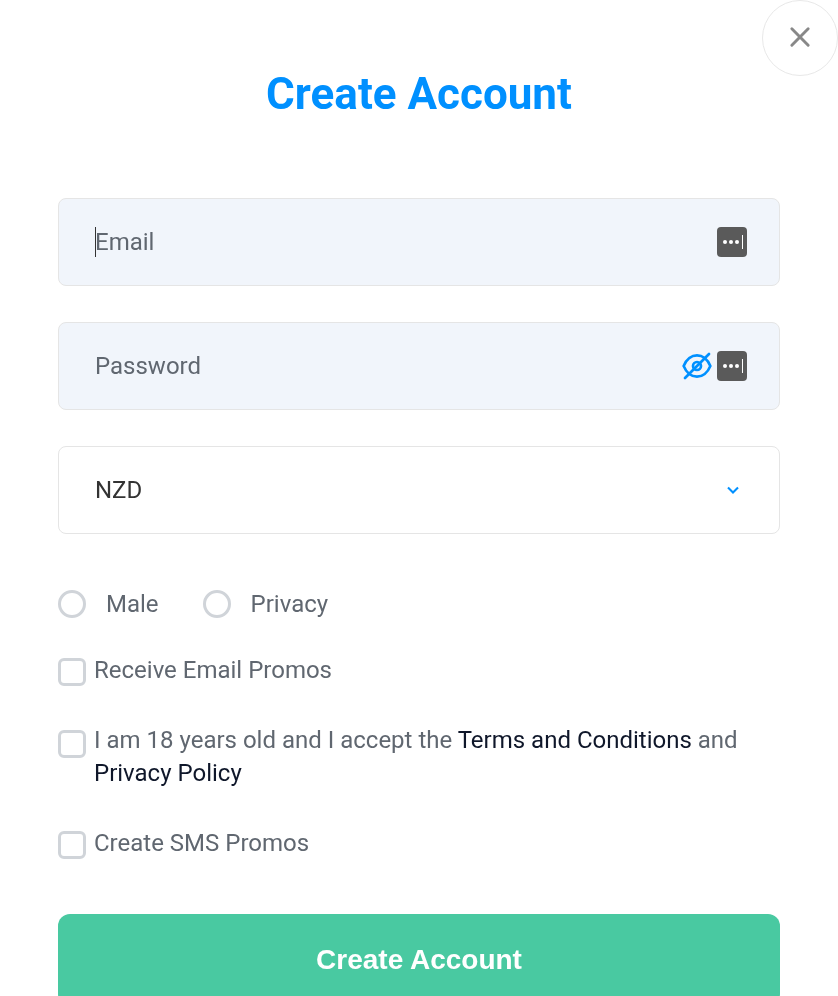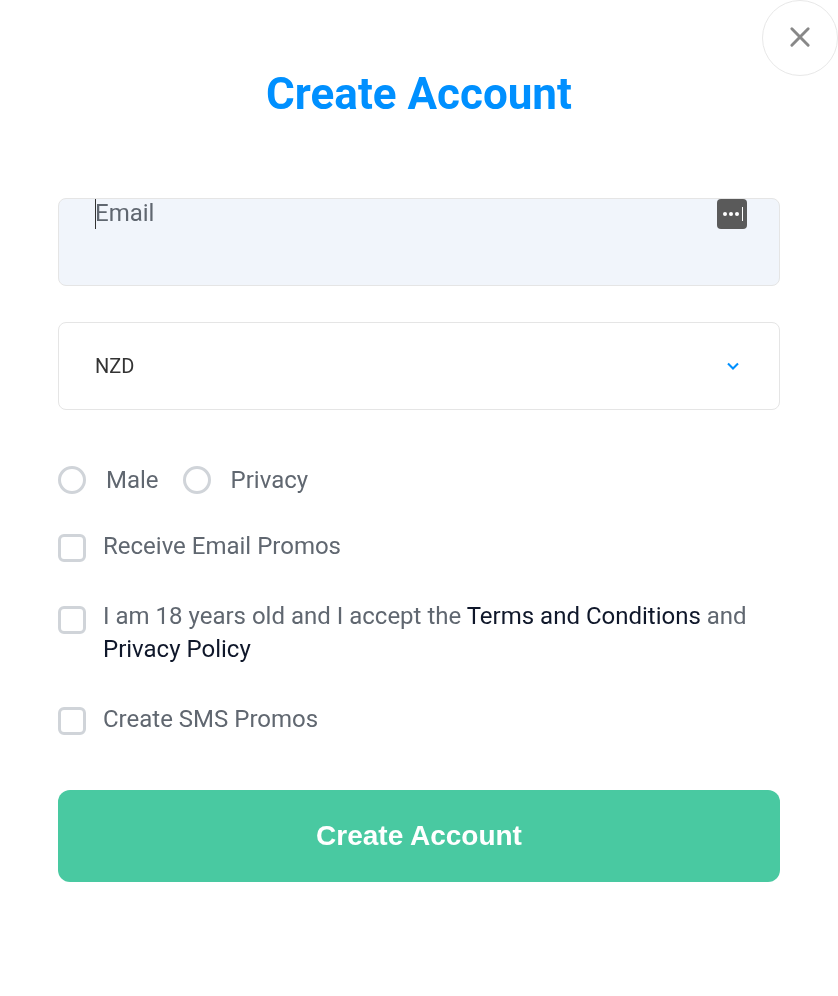--- a/index.html
+++ b/index.html
@@ -44,20 +44,21 @@
       font-weight: 700;
       margin-bottom: 78px;
     }
     .input-field {
       position: relative;
       background: #f1f5fb;
       border: 1px solid #e5e5e5;
       border-radius: 8px;
       height: 88px;
       display: flex;
+      align-items: center;
       padding: 0 32px;
       margin-bottom: 36px;
     }
     .input-field input {
       flex: 1;
       border: none;
       background: transparent;
       font-size: 24px;
       color: #333;
       outline: none;
@@ -115,35 +116,35 @@
       border-radius: 8px;
       height: 88px;
       display: flex;
       align-items: center;
       justify-content: space-between;
       padding: 0 36px;
       margin-bottom: 56px;
       cursor: pointer;
     }
     .select-value {
-      font-size: 20px;
+      font-size: 24px;
       color: #333;
     }
     .chevron {
       width: 20px;
       height: 20px;
     }
     .chevron svg {
       stroke: #0090ff;
       stroke-width: 2.5;
       fill: none;
     }
     .radio-group {
       display: flex;
-      gap: 24px;
+      gap: 44px;
       margin-bottom: 36px;
     }
     .radio-item {
       display: flex;
       align-items: center;
       gap: 20px;
       cursor: pointer;
     }
     .radio-circle {
       width: 28px;
@@ -151,21 +152,21 @@
       border: 3px solid #d0d4d9;
       border-radius: 50%;
     }
     .radio-label {
       font-size: 24px;
       color: #606770;
     }
     .checkbox-item {
       display: flex;
       align-items: flex-start;
-      gap: 17px;
+      gap: 8px;
       margin-bottom: 36px;
       cursor: pointer;
     }
     .checkbox-item.align-center {
       align-items: center;
     }
     .checkbox-square {
       width: 28px;
       height: 28px;
       border: 3px solid #d0d4d9;
@@ -216,20 +217,41 @@
     <div class="dots-icon">
       <div class="dots-inner">
         <span class="dot"></span>
           <span class="dot"></span>
           <span class="dot"></span>
           <span class="cursor-blink"></span>
       </div>
     </div>
   </div>
 
+  <div class="input-field">
+    <span class="floating-label">Password</span>
+    <input type="password" value="" style="">
+    <div class="right-icons">
+      <span class="eye-icon">
+        <svg viewBox="0 0 24 24" fill="none">
+          <path d="M2 12 C4 7 8 4 12 4 C16 4 20 7 22 12 C20 17 16 20 12 20 C8 20 4 17 2 12 Z" stroke="#0090ff" stroke-width="2"></path>
+          <circle cx="12" cy="12" r="3" stroke="#0090ff" stroke-width="2"></circle>
+          <path d="M3 21 L21 3" stroke="#0090ff" stroke-width="2" stroke-linecap="round"></path>
+        </svg>
+      </span>
+      <div class="dots-icon">
+        <div class="dots-inner">
+          <span class="dot"></span>
+            <span class="dot"></span>
+            <span class="dot"></span>
+            <span class="cursor-blink"></span>
+        </div>
+      </div>
+    </div>
+  </div>
 
   <div class="select-field">
     <span class="select-value">NZD</span>
     <span class="chevron">
       <svg viewBox="0 0 24 24">
           <path d="M6 9 L12 15 L18 9"></path>
         </svg>
     </span>
   </div>
 

